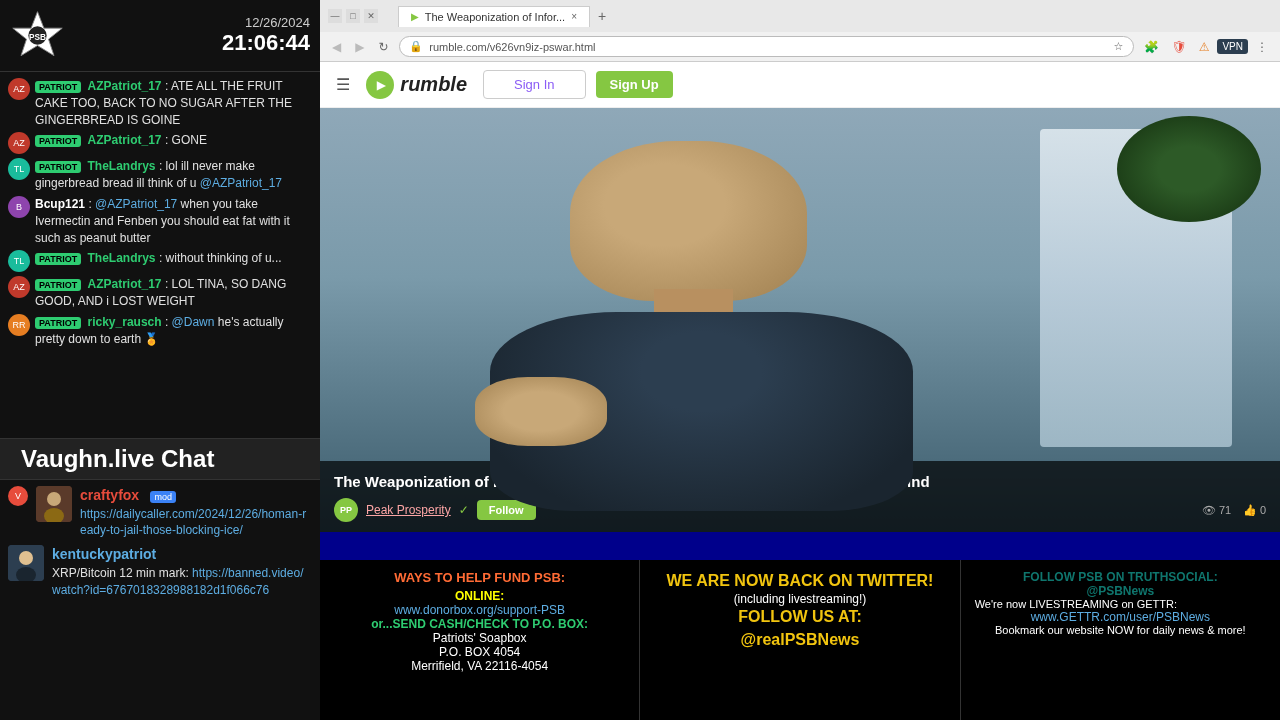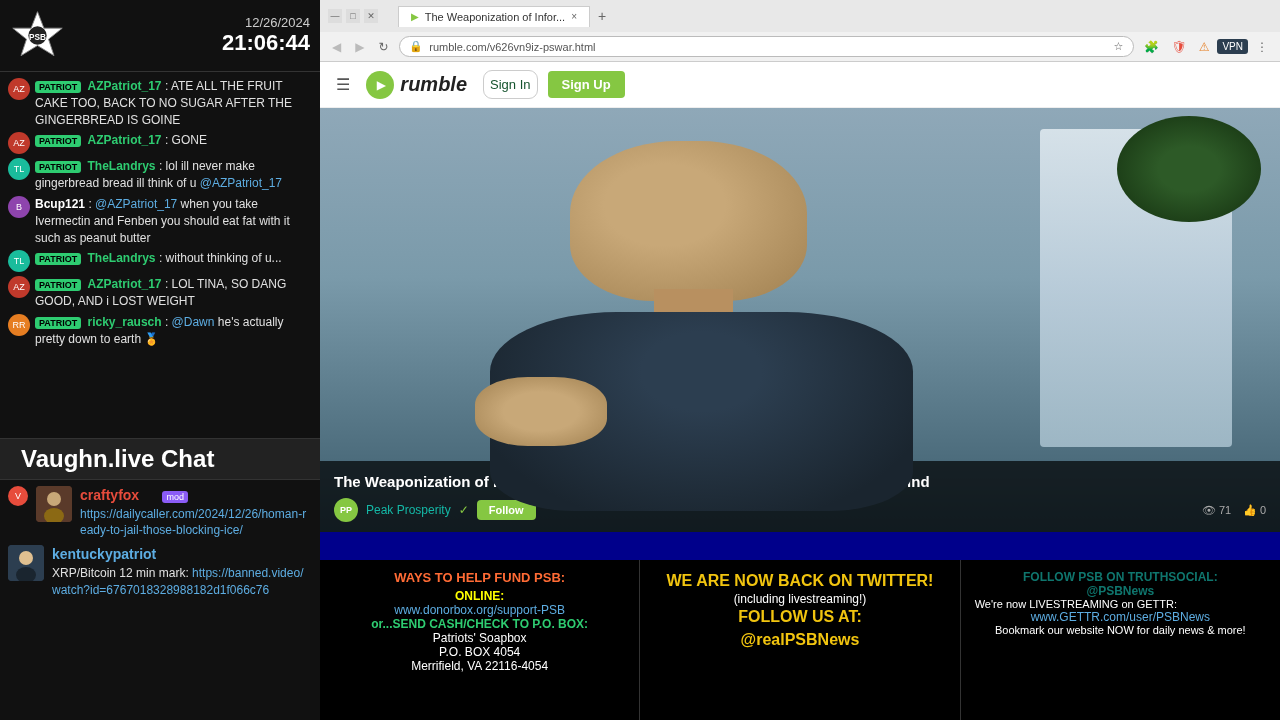--- a/index.html
+++ b/index.html
@@ -154,26 +154,26 @@
       border-radius: 50%;
       background: #e74c3c;
       display: flex;
       align-items: center;
       justify-content: center;
       font-size: 9px;
       color: #fff;
       flex-shrink: 0;
     }
     .mod-badge {
-      background: #8b5cf6;
+      background: #3b82f6;
       color: #fff;
       font-size: 9px;
       padding: 1px 4px;
       border-radius: 3px;
-      margin-left: 20px;
+      margin-left: 8px;
     }
     .link-text { color: #5dade2; word-break: break-all; }
     .username-craftyfox { color: #e74c3c; font-weight: bold; font-size: 14px; }
     .username-kentucky { color: #5dade2; font-weight: bold; font-size: 14px; }
 
     
     .right-panel {
       flex: 1;
       display: flex;
       flex-direction: column;
@@ -334,24 +334,24 @@
     }
     .rumble-search-text { flex: 1; color: #aaa; }
     .rumble-search-icon { color: #555; cursor: pointer; }
     .rumble-auth {
       display: flex;
       gap: 10px;
       align-items: center;
     }
     .sign-in-btn {
       border: 1px solid #ccc;
-      padding: 6px 6px;
-      border-radius: 9px;
+      padding: 6px 30px;
+      border-radius: 4px;
       font-size: 13px;
-      color: #14532d;
+      color: #8b5cf6;
       cursor: pointer;
       background: #fff;
     }
     .sign-up-btn {
       background: #85c742;
       color: #fff;
       padding: 6px 14px;
       border-radius: 4px;
       font-size: 13px;
       cursor: pointer;
@@ -402,22 +402,23 @@
       height: 24px;
       border-radius: 50%;
       background: #85c742;
       display: flex;
       align-items: center;
       justify-content: center;
       font-size: 9px;
       color: #fff;
     }
     .channel-name {
-      color: #14b8a6;
+      color: #fca5a5;
       font-size: 12px;
+      text-decoration: underline;
     }
     .verified-badge {
       color: #85c742;
       font-size: 12px;
     }
     .follow-btn {
       background: #85c742;
       color: #fff;
       border: none;
       padding: 4px 12px;

